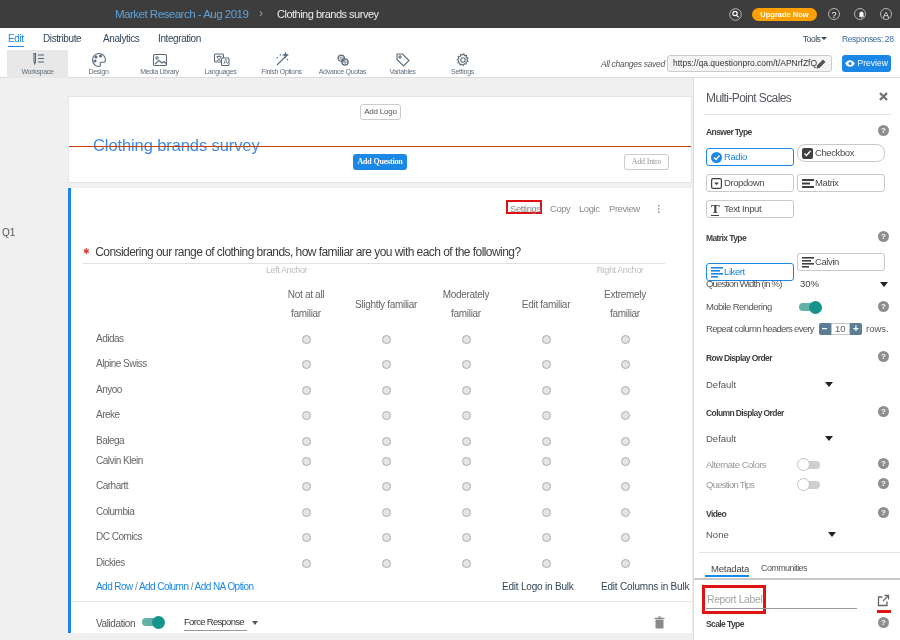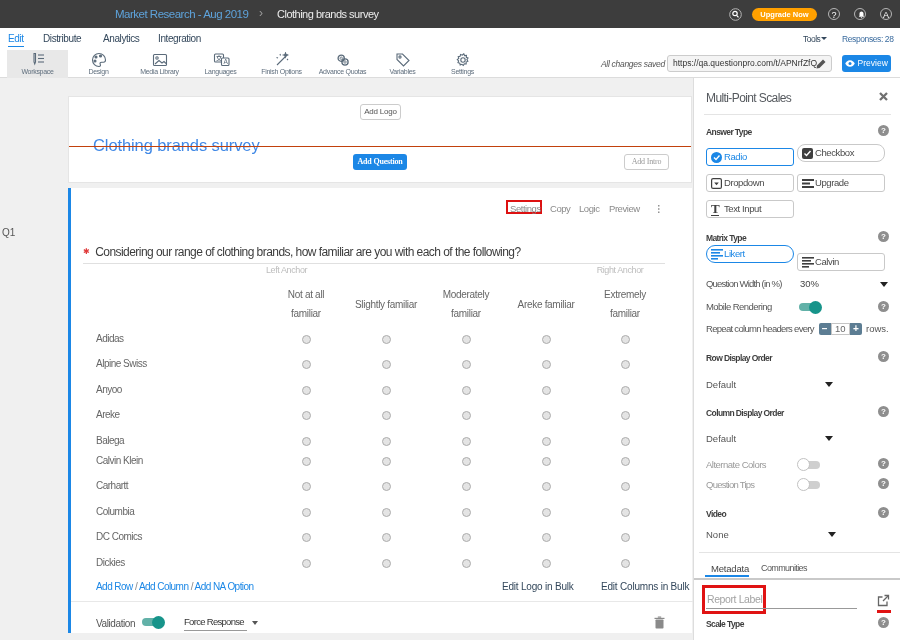--- a/index.html
+++ b/index.html
@@ -199,21 +199,21 @@
   <div class="qact" style="left:479px;">Copy</div>
   <div class="qact" style="left:508px;">Logic</div>
   <div class="qact" style="left:538px;">Preview</div>
   <div class="qact" style="left:583px;font-weight:bold;letter-spacing:0;">⋮</div>
   <div id="qtext"><span class="ast">✱</span>Considering our range of clothing brands, how familiar are you with each of the following?</div>
   <div class="anc" style="left:195px;width:80px;text-align:left;">Left Anchor</div>
   <div class="anc" style="left:509px;width:80px;text-align:center;">Right Anchor</div>
   <div class="colhead" style="left:195px;top:97px;">Not at all<br>familiar</div>
   <div class="colhead" style="left:275px;top:107px;">Slightly familiar</div>
   <div class="colhead" style="left:355px;top:97px;">Moderately<br>familiar</div>
-  <div class="colhead" style="left:435px;top:107px;">Areke familiar</div>
+  <div class="colhead" style="left:435px;top:107px;">Edit familiar</div>
   <div class="colhead" style="left:514px;top:97px;">Extremely<br>familiar</div>
   <div class="rowlab" style="top:145px;">Adidas</div>
   <div class="radio" style="left:230.5px;top:146.5px;"></div>
   <div class="radio" style="left:310.5px;top:146.5px;"></div>
   <div class="radio" style="left:390.5px;top:146.5px;"></div>
   <div class="radio" style="left:470.5px;top:146.5px;"></div>
   <div class="radio" style="left:549.5px;top:146.5px;"></div>
   <div class="rowlab" style="top:170px;">Alpine Swiss</div>
   <div class="radio" style="left:230.5px;top:171.5px;"></div>
   <div class="radio" style="left:310.5px;top:171.5px;"></div>
@@ -316,31 +316,31 @@
         <path d="M3.2 4.5 L7.8 4.5 L5.5 7.2 Z" fill="#3f3f3f"></path>
       </svg>
     <span style="margin-left:17px;">Dropdown</span>
   </div>
   <div class="optbtn" style="left:103px;top:96px;">
     <svg class="abs" style="left:4px;top:3px" width="12" height="11" viewBox="0 0 12 11">
         <rect x="0" y="1" width="12" height="2" fill="#3f3f3f"></rect>
         <rect x="0" y="4.5" width="8" height="2" fill="#3f3f3f"></rect>
         <rect x="0" y="8" width="12" height="2" fill="#3f3f3f"></rect>
       </svg>
-    <span style="margin-left:17px;">Upgrade</span>
+    <span style="margin-left:17px;">Matrix</span>
   </div>
   <div class="optbtn" style="left:12px;top:122px;">
     <span class="abs" style="left:4px;top:1px;font-family:'Liberation Serif',serif;font-size:13px;font-weight:bold;color:#3f3f3f;border-bottom:1.5px solid #3f3f3f;line-height:13px;">T</span>
     <span style="margin-left:17px;">Text Input</span>
   </div>
 
   <div class="bold" style="top:155px;">Matrix Type</div>
   <div class="qmark" style="top:153px;">?</div>
 
-  <div class="optbtn sel" style="left:12px;top:167px;border-radius:9px;">
+  <div class="optbtn sel" style="left:12px;top:185px;">
     <svg class="abs" style="left:4px;top:3px" width="12" height="11" viewBox="0 0 12 11">
         <rect x="0" y="0" width="12" height="1.6" fill="#1b87e6"></rect>
         <rect x="0" y="3" width="9" height="1.6" fill="#1b87e6"></rect>
         <rect x="0" y="6" width="12" height="1.6" fill="#1b87e6"></rect>
         <rect x="0" y="9" width="7" height="1.6" fill="#1b87e6"></rect>
       </svg>
     <span style="margin-left:17px;">Likert</span>
   </div>
   <div class="optbtn" style="left:103px;top:175px;">
     <svg class="abs" style="left:4px;top:3px" width="12" height="11" viewBox="0 0 12 11">

